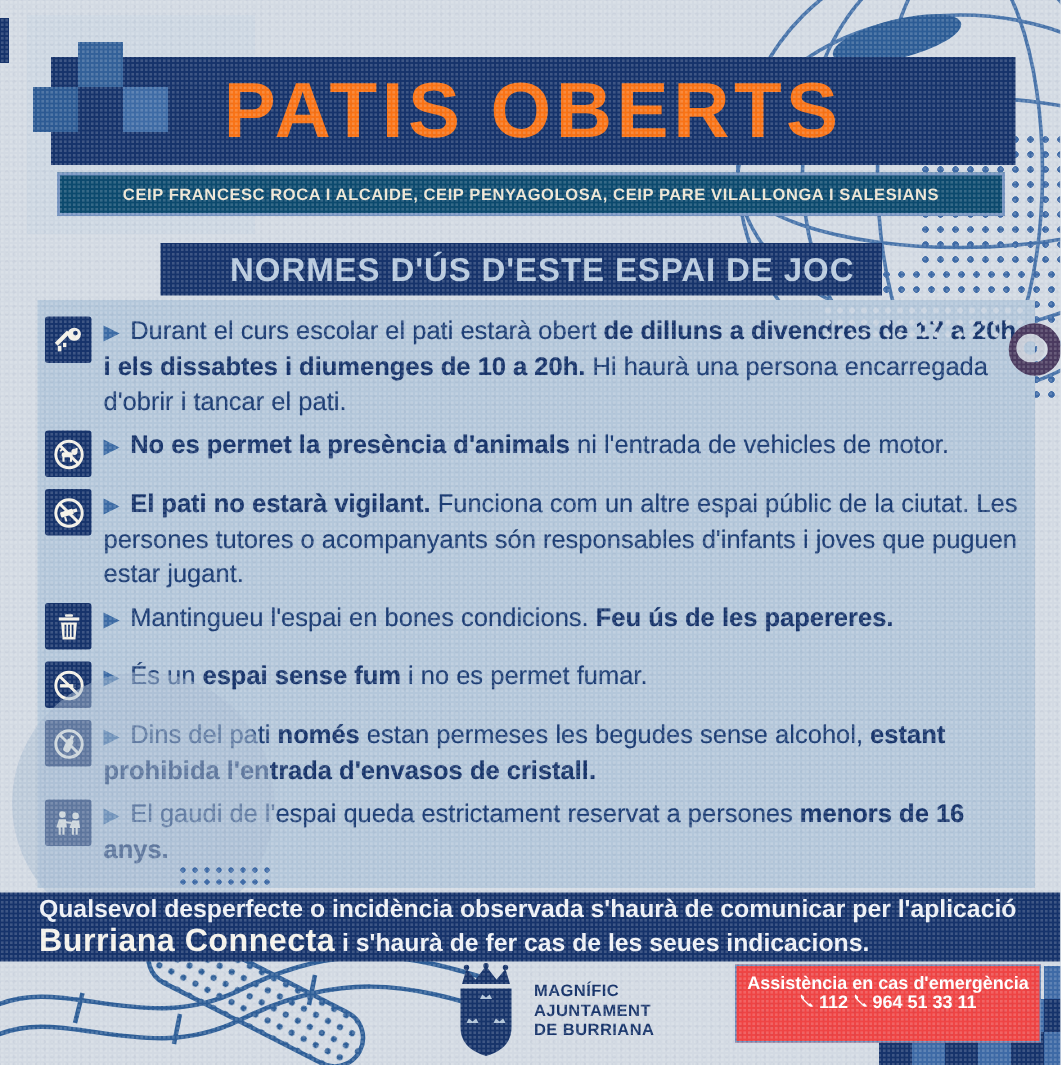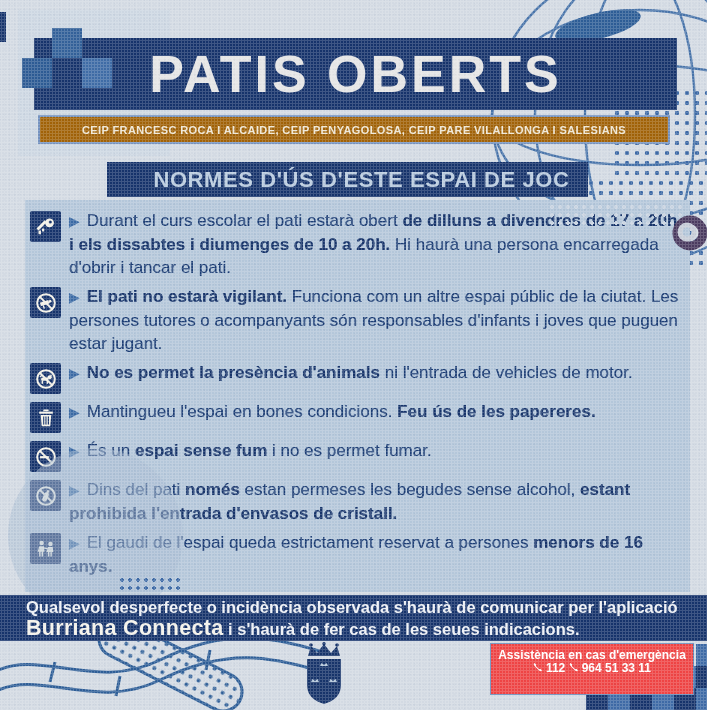--- a/index.html
+++ b/index.html
@@ -39,24 +39,24 @@
   .purple-ring { left:666px; top:210px; z-index:6; }
   .roadlines { left:0; top:626px; z-index:1; }
   .checker { width:22px; height:22px; z-index:1; }
 
   
   .title-banner {
     left:34px; top:38px; width:643px; height:72px; background:#16336b; z-index:2;
     display:flex; align-items:center; justify-content:center;
   }
   .title-banner h1 {
-    color:#e5e5e5; font-size:52px; font-weight:bold; letter-spacing:3px; white-space:nowrap;
+    color:#f97316; font-size:52px; font-weight:bold; letter-spacing:3px; white-space:nowrap;
   }
   .schools-banner {
-    left:38px; top:115px; width:632px; height:29px; background:#a16207; z-index:2;
+    left:38px; top:115px; width:632px; height:29px; background:#0c4a6e; z-index:2;
     border:2px solid #7593c0; display:flex; align-items:center; justify-content:center;text-align:center;
   }
   .schools-banner span { color:#efe7d5; font-size:11px; font-weight:bold; letter-spacing:.4px; white-space:nowrap; }
   .section-banner {
     left:107px; top:162px; width:481px; height:35px; background:#16336b; z-index:2;
     display:flex; align-items:center; justify-content:center;padding-left:28px;
   }
   .section-banner span { color:#b9cbdf; font-size:22px; font-weight:bold; letter-spacing:.6px; white-space:nowrap; }
 
   
@@ -154,50 +154,50 @@
             </svg>
         </span>
         <div class="rule-text"><span class="arrow">▶</span><span><span>Durant el curs escolar el pati estarà obert </span><span class="b">de dilluns a divendres de 17 a 20h i els dissabtes i diumenges de 10 a 20h.</span><span> Hi haurà una persona encarregada d'obrir i tancar el pati.</span></span></div>
       </div>
 
       <div class="rule">
         <span class="rule-icon">
           <svg viewBox="0 0 20 20">
               <g stroke="#f5f2e8" fill="none">
                 <circle cx="10" cy="10" r="8" stroke-width="1.8"></circle>
-                <g fill="#f5f2e8" stroke="none" transform="rotate(-18 10 10)">
-                  <rect x="4.8" y="8" width="8" height="3.4" rx="0.6"></rect>
-                  <rect x="12.8" y="8.6" width="2.4" height="2.2"></rect>
-                  <rect x="6.4" y="11.4" width="1.2" height="3"></rect>
-                </g>
-                <line x1="4.2" y1="4.2" x2="15.8" y2="15.8" stroke-width="1.8"></line>
-              </g>
-            </svg>
-        </span>
-        <div class="rule-text"><span class="arrow">▶</span><span><span class="b">El pati no estarà vigilant.</span><span> Funciona com un altre espai públic de la ciutat. Les persones tutores o acompanyants són responsables d'infants i joves que puguen estar jugant.</span></span></div>
-      </div>
-
-      <div class="rule">
-        <span class="rule-icon">
-          <svg viewBox="0 0 20 20">
-              <g stroke="#f5f2e8" fill="none">
-                <circle cx="10" cy="10" r="8" stroke-width="1.8"></circle>
                 <g fill="#f5f2e8" stroke="none">
                   <rect x="5.6" y="8.6" width="6.6" height="3" rx="1.2"></rect>
                   <circle cx="13.3" cy="8.4" r="1.9"></circle>
                   <rect x="13.9" y="6" width="1.3" height="1.6"></rect>
                   <rect x="6" y="11.2" width="1.3" height="3.2"></rect>
                   <rect x="10.6" y="11.2" width="1.3" height="3.2"></rect>
                   <rect x="4.2" y="7.4" width="2.4" height="1.2" transform="rotate(-35 4.2 7.4)"></rect>
                 </g>
                 <line x1="4.2" y1="4.2" x2="15.8" y2="15.8" stroke-width="1.8"></line>
               </g>
             </svg>
         </span>
         <div class="rule-text"><span class="arrow">▶</span><span><span class="b">No es permet la presència d'animals</span><span> ni l'entrada de vehicles de motor.</span></span></div>
+      </div>
+
+      <div class="rule">
+        <span class="rule-icon">
+          <svg viewBox="0 0 20 20">
+              <g stroke="#f5f2e8" fill="none">
+                <circle cx="10" cy="10" r="8" stroke-width="1.8"></circle>
+                <g fill="#f5f2e8" stroke="none" transform="rotate(-18 10 10)">
+                  <rect x="4.8" y="8" width="8" height="3.4" rx="0.6"></rect>
+                  <rect x="12.8" y="8.6" width="2.4" height="2.2"></rect>
+                  <rect x="6.4" y="11.4" width="1.2" height="3"></rect>
+                </g>
+                <line x1="4.2" y1="4.2" x2="15.8" y2="15.8" stroke-width="1.8"></line>
+              </g>
+            </svg>
+        </span>
+        <div class="rule-text"><span class="arrow">▶</span><span><span class="b">El pati no estarà vigilant.</span><span> Funciona com un altre espai públic de la ciutat. Les persones tutores o acompanyants són responsables d'infants i joves que puguen estar jugant.</span></span></div>
       </div>
 
       <div class="rule">
         <span class="rule-icon">
           <svg viewBox="0 0 20 20">
               <g fill="#f5f2e8">
                 <rect x="7.6" y="2.2" width="4.8" height="1.6" rx="0.5"></rect>
                 <rect x="3.8" y="4.2" width="12.4" height="1.9"></rect>
                 <path d="M5.2 7.2 h9.6 l-0.9 10.4 h-7.8 z"></path>
                 <g fill="#16336b">
@@ -299,20 +299,25 @@
           <circle cx="24" cy="1.8" r="1.8"></circle>
           <circle cx="37" cy="3" r="1.8"></circle>
         <path d="M7 17 h34 v26 q0 14 -17 19 q-17 -5 -17 -19 z"></path>
       </g>
       <g fill="#b4c7da">
         <path d="M20 24 l1.5-3 2.5 2 2.5-2 1.5 3 z"></path>
         <path d="M11 40 l1.5-3 2.5 2 2.5-2 1.5 3 z"></path>
         <path d="M29 40 l1.5-3 2.5 2 2.5-2 1.5 3 z"></path>
       </g>
     </svg>
+    <div class="logo-lines">
+      <div>MAGNÍFIC</div>
+      <div>AJUNTAMENT</div>
+      <div>DE BURRIANA</div>
+    </div>
   </div>
 
   <div class="abs emergency-box">
     <div>Assistència en cas d'emergència</div>
     <div class="ph">
       <svg viewBox="0 0 12 12">
           <path fill="#fff" d="M1.5 1.2 C0.6 2 .8 3.6 2.2 5 l4.8 4.8 c1.4 1.4 3 1.6 3.8.7 L8.9 8.2 l-1.6.4 -3.9-3.9 .4-1.6 z"></path>
         </svg>
       <span>112</span>
     </div>

